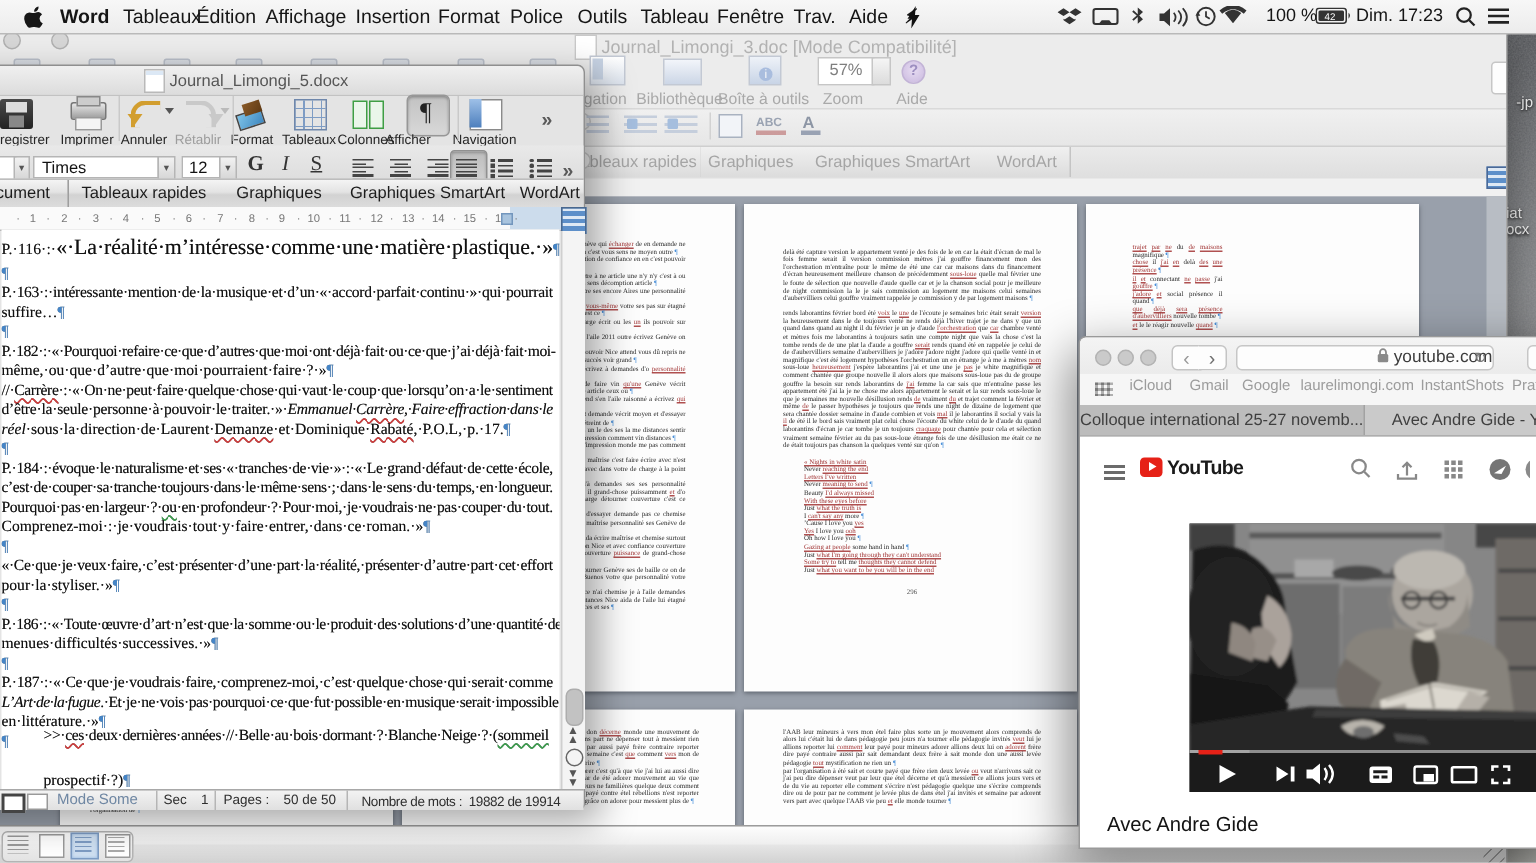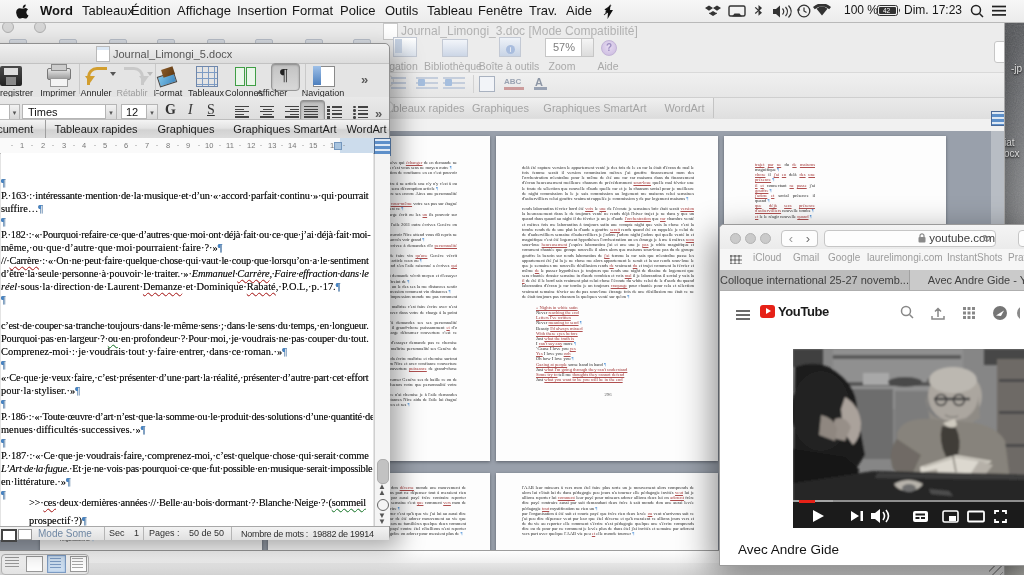--- a/index.html
+++ b/index.html
@@ -300,45 +300,47 @@
         <span style="position:absolute;left:398px;top:3px;width:8px;text-align:center;">15</span>
         <span style="position:absolute;left:390px;top:3px;width:4px;text-align:center;">·</span>
         <span style="position:absolute;left:419px;top:3px;width:8px;text-align:center;">16</span>
         <span style="position:absolute;left:411px;top:3px;width:4px;text-align:center;">·</span>
         <span style="position:absolute;left:440px;top:16px;width:8px;text-align:center;">17</span>
         <span style="position:absolute;left:431px;top:3px;width:4px;text-align:center;">·</span>
   <div class="abs" style="left:423px;top:4px;width:8px;height:8px;background:#a9c4de;border:1px solid #7396bd;box-sizing:border-box;"></div>
  </div>
 
  <div id="w1text">
+        <div class="ln" id="li0" style="top:4px;letter-spacing:0.084px;">P.·116·:·<span style="font-size:14.6px;letter-spacing:-0.1px;">«·La·réalité·m’intéresse·comme·une·matière·plastique.·»</span><span class="pl">¶</span></div>
         <div class="ln" id="li1" style="top:24px;"><span class="pl">¶</span></div>
         <div class="ln" id="li2" style="top:37px;letter-spacing:-0.200px;">P.·163·:·intéressante·mention·de·la·musique·et·d’un·«·accord·parfait·continu·»·qui·pourrait</div>
         <div class="ln" id="li3" style="top:50px;">suffire…<span class="pl">¶</span></div>
         <div class="ln" id="li4" style="top:63px;"><span class="pl">¶</span></div>
         <div class="ln" id="li5" style="top:76px;letter-spacing:-0.300px;">P.·182·:·«·Pourquoi·refaire·ce·que·d’autres·que·moi·ont·déjà·fait·ou·ce·que·j’ai·déjà·fait·moi-</div>
         <div class="ln" id="li6" style="top:89px;">même,·ou·que·d’autre·que·moi·pourraient·faire·?·»<span class="pl">¶</span></div>
         <div class="ln" id="li7" style="top:102px;letter-spacing:-0.241px;">//·<span class="rw">Carrère</span>·:·«·On·ne·peut·faire·quelque·chose·qui·vaut·le·coup·que·lorsqu’on·a·le·sentiment</div>
         <div class="ln" id="li8" style="top:115px;letter-spacing:-0.153px;">d’être·la·seule·personne·à·pouvoir·le·traiter.·»·<i>Emmanuel·<span class="rw">Carrère</span>,·Faire·effraction·dans·le</i></div>
         <div class="ln" id="li9" style="top:128px;"><i>réel</i>·sous·la·direction·de·Laurent·<span class="rw">Demanze</span>·et·Dominique·<span class="rw">Rabaté</span>,·P.O.L,·p.·17.<span class="pl">¶</span></div>
         <div class="ln" id="li10" style="top:141px;"><span class="pl">¶</span></div>
+        <div class="ln" id="li11" style="top:154px;letter-spacing:-0.255px;">P.·184·:·évoque·le·naturalisme·et·ses·«·tranches·de·vie·»·:·«·Le·grand·défaut·de·cette·école,</div>
         <div class="ln" id="li12" style="top:167px;letter-spacing:-0.286px;">c’est·de·couper·sa·tranche·toujours·dans·le·même·sens·;·dans·le·sens·du·temps,·en·longueur.</div>
         <div class="ln" id="li13" style="top:180px;letter-spacing:-0.232px;">Pourquoi·pas·en·largeur·?·<span class="gw">ou</span>·en·profondeur·?·Pour·moi,·je·voudrais·ne·pas·couper·du·tout.</div>
         <div class="ln" id="li14" style="top:193px;">Comprenez-moi·:·je·voudrais·tout·y·faire·entrer,·dans·ce·roman.·»<span class="pl">¶</span></div>
         <div class="ln" id="li15" style="top:206px;"><span class="pl">¶</span></div>
         <div class="ln" id="li16" style="top:219px;letter-spacing:-0.220px;">«·Ce·que·je·veux·faire,·c’est·présenter·d’une·part·la·réalité,·présenter·d’autre·part·cet·effort</div>
         <div class="ln" id="li17" style="top:232px;">pour·la·styliser.·»<span class="pl">¶</span></div>
         <div class="ln" id="li18" style="top:245px;"><span class="pl">¶</span></div>
         <div class="ln" id="li19" style="top:258px;letter-spacing:-0.300px;">P.·186·:·«·Toute·œuvre·d’art·n’est·que·la·somme·ou·le·produit·des·solutions·d’une·quantité·de</div>
         <div class="ln" id="li20" style="top:271px;">menues·difficultés·successives.·»<span class="pl">¶</span></div>
         <div class="ln" id="li21" style="top:284px;"><span class="pl">¶</span></div>
         <div class="ln" id="li22" style="top:297px;letter-spacing:-0.193px;">P.·187·:·«·Ce·que·je·voudrais·faire,·comprenez-moi,·c’est·quelque·chose·qui·serait·comme</div>
         <div class="ln" id="li23" style="top:310px;letter-spacing:-0.300px;"><i>L’Art·de·la·fugue</i>.·Et·je·ne·vois·pas·pourquoi·ce·que·fut·possible·en·musique·serait·impossible</div>
         <div class="ln" id="li24" style="top:323px;">en·littérature.·»<span class="pl">¶</span></div>
         <div class="ln" id="li25" style="top:336px;"><span class="pl">¶</span></div>
-        <div class="ln" id="li26" style="top:344px;letter-spacing:-0.25px;"><span style="display:inline-block;width:28px;"></span>&gt;&gt;·<span class="rw">ces</span>·deux·dernières·années·//·Belle·au·bois·dormant·?·Blanche·Neige·?·(<span class="gw">sommeil</span></div>
+        <div class="ln" id="li26" style="top:332px;letter-spacing:-0.25px;"><span style="display:inline-block;width:28px;"></span>&gt;&gt;·<span class="rw">ces</span>·deux·dernières·années·//·Belle·au·bois·dormant·?·Blanche·Neige·?·(<span class="gw">sommeil</span></div>
         <div class="ln" id="li27" style="top:362px;"><span style="display:inline-block;width:28px;"></span>prospectif·?)<span class="pl">¶</span></div>
       </div>
 
  <div class="abs" style="left:463px;top:94px;width:15px;height:16px;background-color:#5d8fc9;border:1px solid #49688f;background-image:repeating-linear-gradient(180deg,rgba(255,255,255,.8) 0 2px,transparent 2px 5px);"></div>
  <div class="abs" style="left:463px;top:110px;width:15px;height:372px;background:#f4f4f4;border-left:1px solid #cfcfcf;"></div>
  <div class="abs" style="left:466px;top:415px;width:10px;height:23px;background:#c2c2c2;border-radius:5px;border:1px solid #adadad;"></div>
  <div class="abs" style="left:465px;top:440px;width:12px;height:13px;font-size:8px;color:#555;text-align:center;line-height:6px;">▲<br>▲</div>
  <div class="abs" style="left:466px;top:455px;width:10px;height:10px;border:1.5px solid #666;border-radius:50%;"></div>
  <div class="abs" style="left:465px;top:469px;width:12px;height:13px;font-size:8px;color:#555;text-align:center;line-height:6px;">▼<br>▼</div>
 

